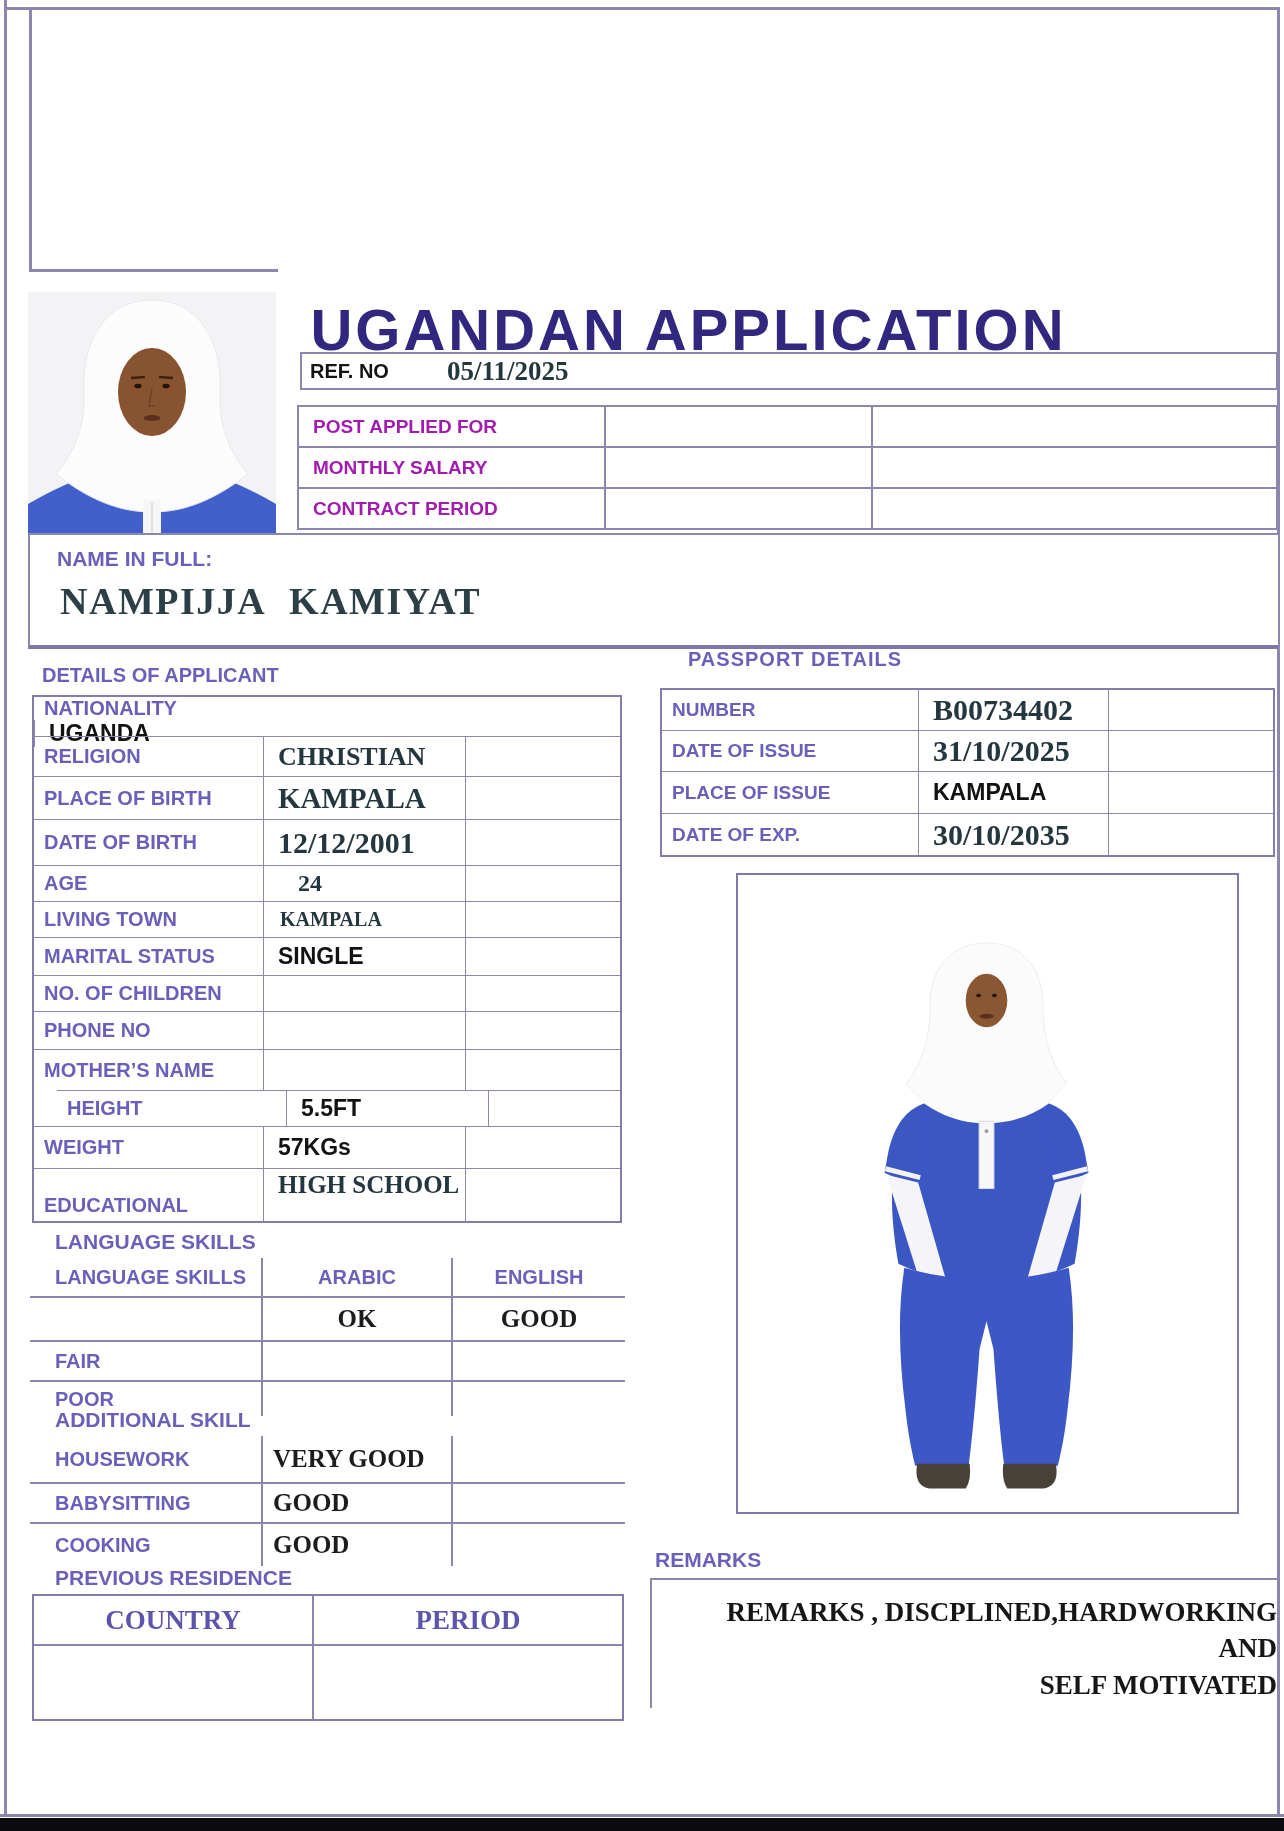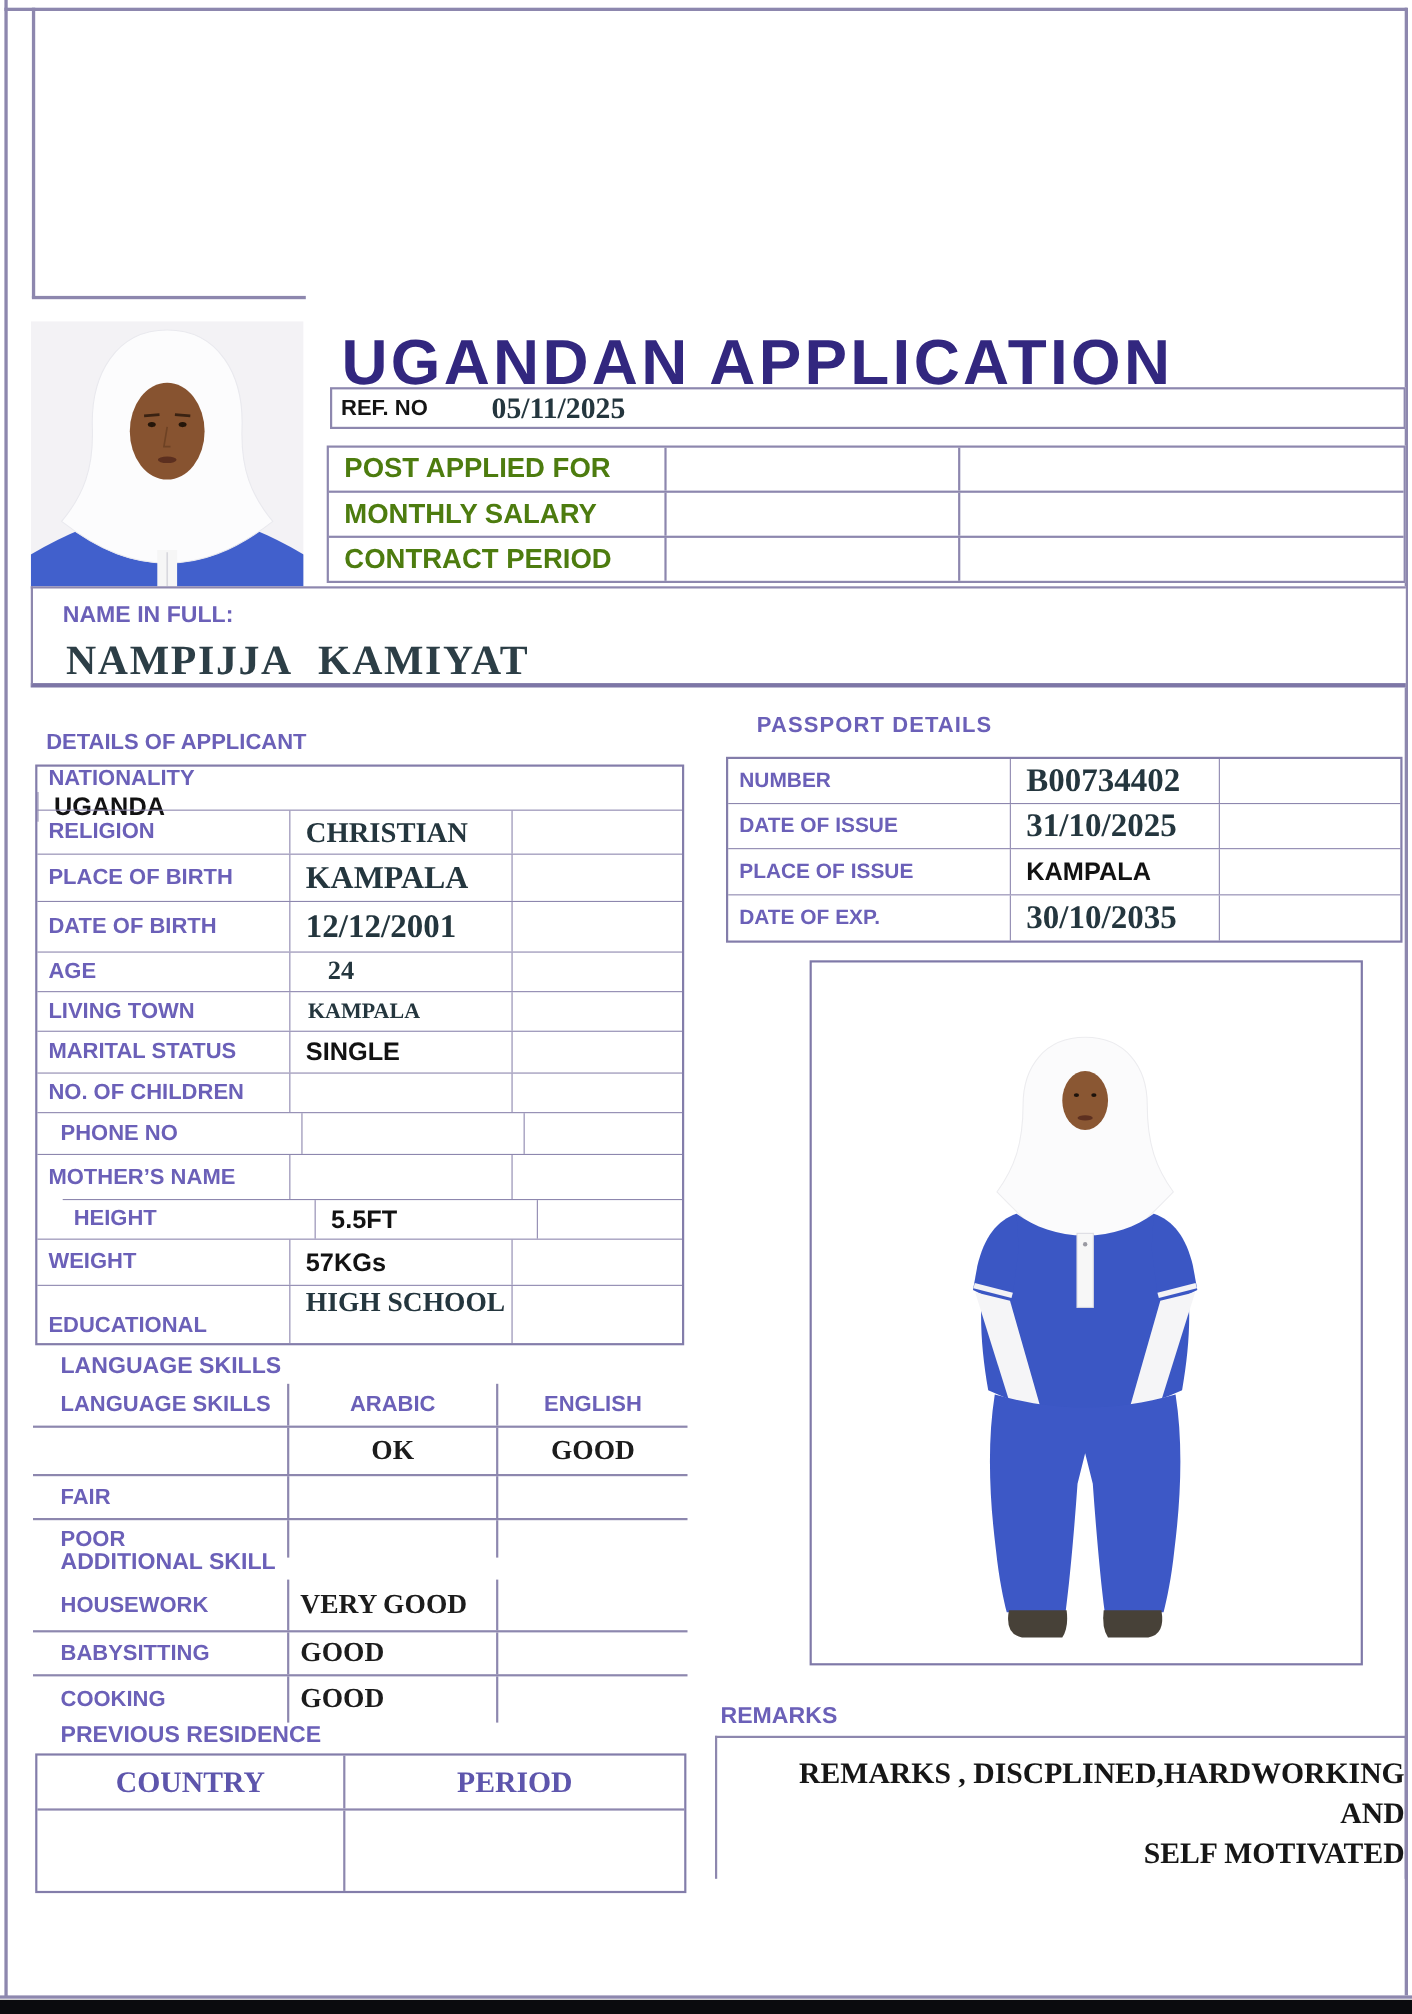--- a/index.html
+++ b/index.html
@@ -15,21 +15,21 @@
   .serif{font-family:"Liberation Serif","DejaVu Serif",serif;}
   
   .ref-box{position:absolute;border:2.5px solid #8d87ae;display:flex;align-items:center;box-sizing:border-box;background:#fff;}
   .ref-label{font-size:20px;font-weight:bold;color:#141414;padding-left:8px;}
   .ref-value{font-family:"Liberation Serif","DejaVu Serif",serif;font-weight:bold;font-size:27px;color:#24363e;margin-left:58px;}
   
   .post-table{position:absolute;border:2.5px solid #8d87ae;box-sizing:border-box;display:flex;flex-direction:column;background:#fff;}
   .pt-row{display:flex;flex:1;}
   .pt-row + .pt-row{border-top:2px solid #8d87ae;}
   .pt-label{width:306px;display:flex;align-items:center;padding-left:14px;box-sizing:border-box;
-            font-size:25px;font-weight:bold;color:#4d7c0f;}
+            font-size:19px;font-weight:bold;color:#a21caf;}
   .pt-cell{width:267px;border-left:2px solid #8d87ae;box-sizing:border-box;}
   .pt-cell-last{width:406px;}
   
   .name-box{position:absolute;border-top:2px solid #8d87ae;border-left:2px solid #8d87ae;
             border-bottom:4px solid #7d76a6;box-sizing:border-box;background:#fff;}
   .name-label{position:absolute;left:27px;top:12px;font-size:21px;}
   .name-value{position:absolute;left:30px;top:44px;font-family:"Liberation Serif","DejaVu Serif",serif;
               font-weight:bold;font-size:38px;color:#2c3e46;letter-spacing:1.5px;word-spacing:14px;white-space:nowrap;}
   
   .d-table{position:absolute;border:2.5px solid #837daa;box-sizing:border-box;background:#fff;display:flex;flex-direction:column;}
@@ -125,21 +125,21 @@
         <div class="pt-cell"></div>
         <div class="pt-cell pt-cell-last"></div>
       </div>
       <div class="pt-row">
         <div class="pt-label">CONTRACT PERIOD</div>
         <div class="pt-cell"></div>
         <div class="pt-cell pt-cell-last"></div>
       </div>
     </div>
 
-  <div class="name-box" style="left:28px;top:533px;width:1250px;height:92px;">
+  <div class="name-box" style="left:28px;top:533px;width:1250px;height:116px;">
     <div class="name-label plabel">NAME IN FULL:</div>
     <div class="name-value">NAMPIJJA  KAMIYAT</div>
   </div>
 
   <div class="abs plabel" style="left:42px;top:664px;font-size:20px;">DETAILS OF APPLICANT</div>
   <div class="d-table details" id="details-table" style="left:32px;top:695px;width:590px;">
       <div class="dt-row" style="height: 39px; flex-direction: column;">
         <div class="dt-label">NATIONALITY</div>
         <div class="dt-value v-sans">UGANDA</div>
         <div class="dt-empty"></div>
@@ -172,21 +172,21 @@
       <div class="dt-row dt-row-border" style="height: 37px;">
         <div class="dt-label">MARITAL STATUS</div>
         <div class="dt-value v-sans">SINGLE</div>
         <div class="dt-empty"></div>
       </div>
       <div class="dt-row dt-row-border" style="height: 35px;">
         <div class="dt-label">NO. OF CHILDREN</div>
         <div class="dt-value v-sans"></div>
         <div class="dt-empty"></div>
       </div>
-      <div class="dt-row dt-row-border" style="height: 37px; padding-left: 11px;">
+      <div class="dt-row dt-row-border" style="height: 37px;">
         <div class="dt-label">PHONE NO</div>
         <div class="dt-value v-sans"></div>
         <div class="dt-empty"></div>
       </div>
       <div class="dt-row dt-row-border" style="height: 40px;">
         <div class="dt-label">MOTHER’S NAME</div>
         <div class="dt-value v-sans"></div>
         <div class="dt-empty"></div>
       </div>
       <div class="dt-row dt-row-border" style="height: 35px; margin-left: 23px;">

